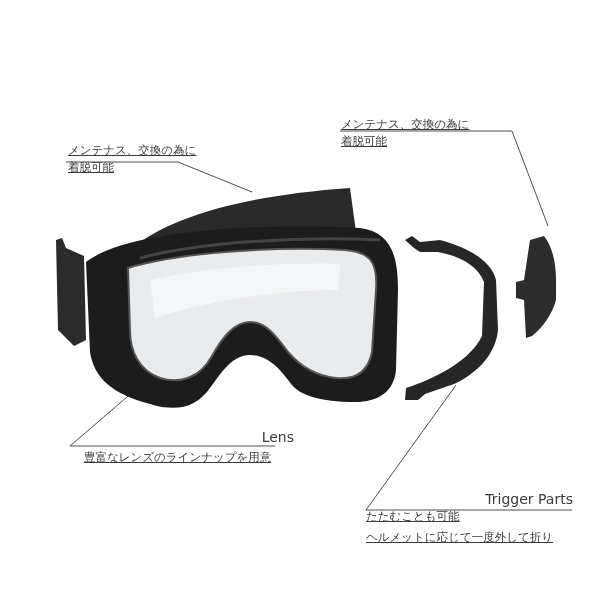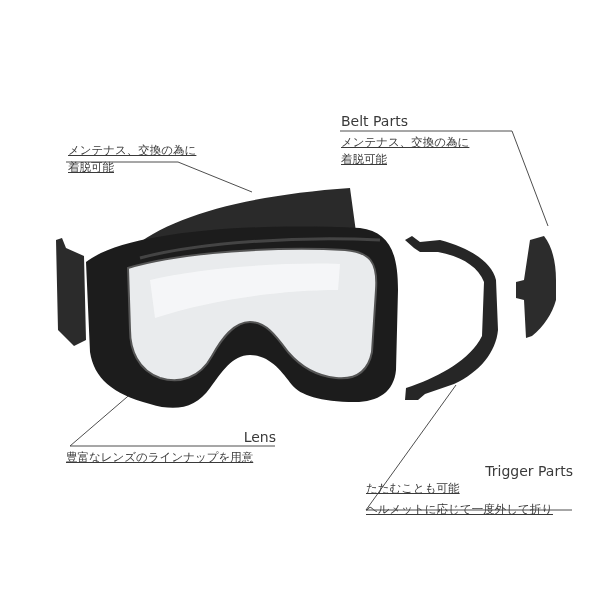--- a/index.html
+++ b/index.html
@@ -45,27 +45,26 @@
 
   <path d="M530,240 L544,236 C552,246 556,262 556,280 L556,300 C552,314 544,326 532,336 L526,338 L524,300 L516,298 L516,282 L524,280 Z" fill="#2c2c2c"></path>
 </svg>
 
 <div class="callout" style="left:68px; top:136px;">
   <div class="desc" style="margin-top:6px;">メンテナス、交換の為に</div>
   <div class="desc">着脱可能</div>
 </div>
 
 <div class="callout" style="left:341px; top:112px;">
-  <div class="title">Belt Parts</div>
   <div class="desc" style="margin-top:4px;">メンテナス、交換の為に</div>
   <div class="desc">着脱可能</div>
 </div>
 
-<div class="callout" style="left:66px; top:428px; width:210px;">
+<div class="callout" style="left:84px; top:428px; width:210px;">
   <div class="title right">Lens</div>
   <div class="desc" style="margin-top:3px;">豊富なレンズのラインナップを用意</div>
 </div>
 
-<div class="callout" style="left:366px; top:462px; width:207px;">
+<div class="callout" style="left:366px; top:490px; width:207px;">
   <div class="title right">Trigger Parts</div>
   <div class="desc">たたむことも可能</div>
   <div class="desc" style="margin-top:4px;">ヘルメットに応じて一度外して折り</div>
 </div>
 
 </body></html>

